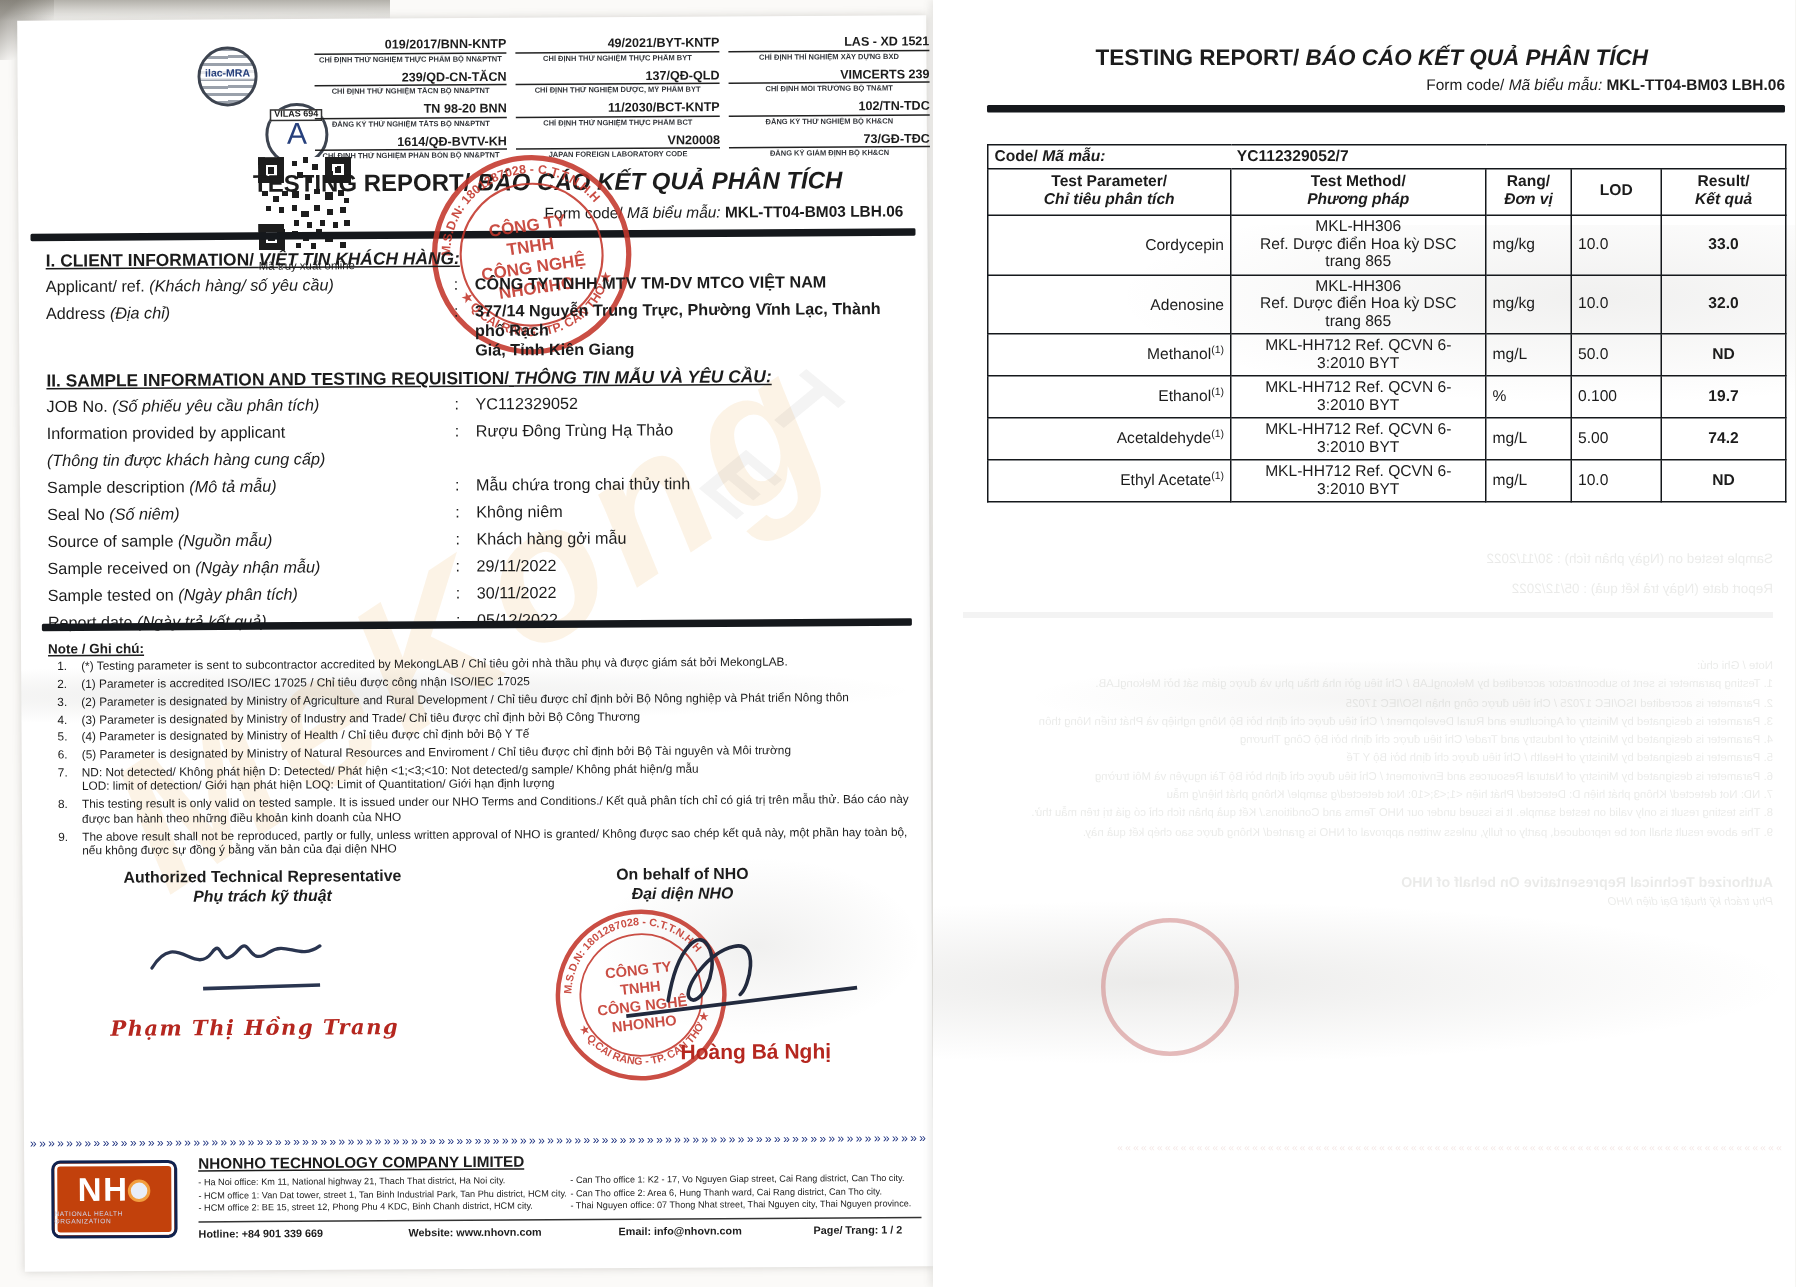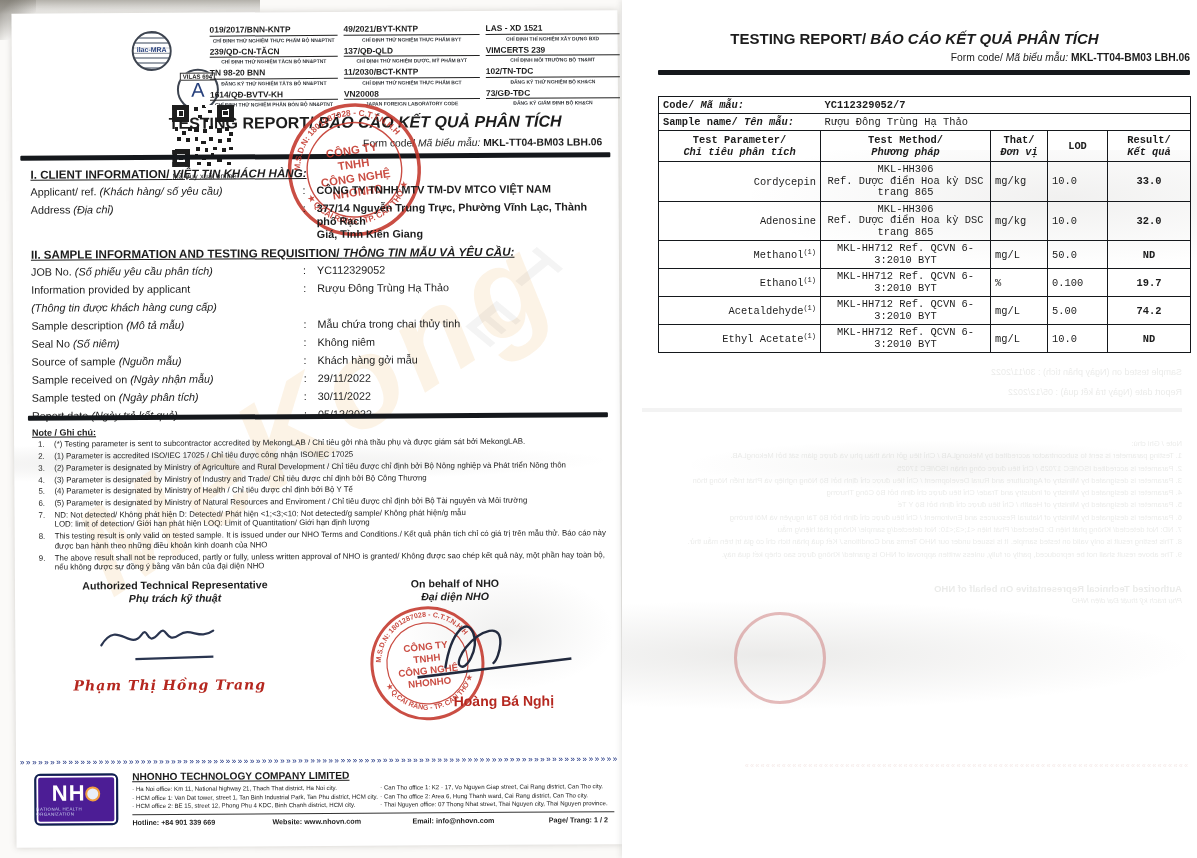--- a/index.html
+++ b/index.html
@@ -19,21 +19,21 @@
   .mek-brand{font-weight:bold;font-size:26px;color:#1b2f7e;letter-spacing:0;line-height:26px;}
   .mek-brand .atom{display:inline-block;vertical-align:-4px;}
   .mek-sub{font-size:7px;font-weight:bold;letter-spacing:2.5px;color:#1b2f7e;border-top:2px solid #c0302a;padding-top:2px;margin-top:1px;}
   .ring-logo{border-radius:50%;border:2px solid #3d4450;overflow:hidden;position:relative;}
   .ilac{background:repeating-linear-gradient(0deg,#9aa1ab 0 2px,#fff 2px 5px);}
   .ilac span{position:absolute;left:0;right:0;top:13px;text-align:center;font-size:7px;font-weight:bold;color:#27407c;background:rgba(255,255,255,.75);}
   .vilas{display:flex;align-items:center;justify-content:center;font-size:20px;color:#27407c;background:#fff;}
   .vilas-tag{font-size:6px;font-weight:bold;border:1px solid #333;padding:0 2px;background:#fff;}
   
   #certs{display:grid;grid-template-columns:128px 136px 134px;column-gap:6px;row-gap:3px;}
-  .cert-num{font-size:8.4px;font-weight:bold;text-align:left;border-bottom:1.4px solid #222;padding-bottom:.5px;white-space:nowrap;}
+  .cert-num{font-size:8.4px;font-weight:bold;text-align:right;border-bottom:1.4px solid #222;padding-bottom:.5px;white-space:nowrap;}
   .cert-label{font-size:5px;font-weight:bold;text-align:center;color:#33363b;margin-top:1px;white-space:nowrap;overflow:hidden;}
   
   .doc-title{font-size:16px;font-weight:bold;white-space:nowrap;}
   .form-line{font-size:10.3px;text-align:right;}
   .rule-heavy{background:#15181c;height:4.5px;border-radius:1px;}
   .sec-head{font-size:11.6px;font-weight:bold;text-decoration:underline;}
   
   .info-row{display:flex;align-items:flex-start;margin-top:4.8px;font-size:10.8px;line-height:13.2px;}
   .info-label{flex:0 0 272px;}
   .info-colon{flex:0 0 14px;}
@@ -46,31 +46,31 @@
   .note-text{flex:1;}
   
   .sig-title{font-size:10.6px;font-weight:bold;text-align:center;line-height:13px;}
   .sig-sub{font-style:italic;}
   .sig-name-red{color:#b5271f;font-weight:bold;}
   .script{font-family:"DejaVu Serif",serif;font-style:italic;font-size:14px;letter-spacing:1px;}
   .stamp{color:#c3362b;opacity:.88;}
   .stamp text{fill:#c3362b;font-family:"Liberation Sans",sans-serif;}
   
   .arrow-row{font-size:8px;letter-spacing:1.6px;color:#1b2f7e;overflow:hidden;white-space:nowrap;height:10px;}
-  .nho-box{width:84px;height:52px;background:#4c1d95;border-radius:6px;border:2px solid #10224f;
+  .nho-box{width:84px;height:52px;background:#c2410c;border-radius:6px;border:2px solid #10224f;
     box-shadow:inset 0 0 0 2px #fff;display:flex;flex-direction:column;align-items:center;justify-content:center;}
   .nho-nh{color:#fff;font-weight:bold;font-size:22px;line-height:22px;letter-spacing:1px;}
   .nho-sub{color:#cdd6ef;font-size:4.4px;letter-spacing:.4px;margin-top:2px;}
   .globe{display:inline-block;width:15px;height:15px;border-radius:50%;background:#e8eef8;border:2px solid #f29f3f;vertical-align:-1px;}
   .foot-company{font-size:10.2px;font-weight:bold;text-decoration:underline;}
   .foot-addr{font-size:6.1px;line-height:8.6px;color:#222;}
   .foot-bottom{font-size:7.2px;font-weight:bold;border-top:1.3px solid #333;padding-top:3px;display:flex;}
   
   .rtable{border-collapse:collapse;table-layout:fixed;width:532px;font-size:10.4px;}
-  .rtable td,.rtable th{border:1.6px solid #15181c;padding:2px 4px;vertical-align:middle;font-family:Liberation Mono, monospace;}
+  .rtable td,.rtable th{border:1.6px solid #15181c;padding:2px 4px;vertical-align:middle;}
   .meta-label{font-weight:bold;border-right:none!important;}
   .meta-value{border-left:none!important;}
   .rtable th{font-weight:bold;text-align:center;line-height:12px;padding:3px 2px;}
   .h-en,.h-vi{display:block;}
   .c-param{text-align:right;}
   .c-method{text-align:center;line-height:11.5px;}
   .c-center{}
   .c-result{text-align:center;font-weight:bold;}
   sup{font-size:7px;}
   
@@ -436,21 +436,21 @@
 
         <div>- Can Tho office 1: K2 - 17, Vo Nguyen Giap street, Cai Rang district, Can Tho city.</div>
             <div>- Can Tho office 2: Area 6, Hung Thanh ward, Cai Rang district, Can Tho city.</div>
             <div>- Thai Nguyen office: 07 Thong Nhat street, Thai Nguyen city, Thai Nguyen province.</div>
           </div>
       </div>
       <div class="foot-bottom" style="margin-top:3px;">
         <span style="flex:0 0 140px;"><span>Hotline:</span> <span>+84 901 339 669</span></span>
         <span style="flex:0 0 140px;"><span>Website:</span> <span>www.nhovn.com</span></span>
         <span style="flex:0 0 130px;"><span>Email:</span> <span>info@nhovn.com</span></span>
-        <span style="flex:1;text-align:center;"><span>Page/ Trang:</span> <span>1 / 2</span></span>
+        <span style="flex:1;text-align:left;"><span>Page/ Trang:</span> <span>1 / 2</span></span>
       </div>
     </div>
   </div>
 
   <div class="page" id="page2">
 
     <div class="smudge" style="left:120px;top:150px;width:460px;height:120px;background:radial-gradient(ellipse at 70% 40%,rgba(115,112,104,.10),transparent 70%);"></div>
     <div class="smudge" style="left:0;top:600px;width:575px;height:110px;background:radial-gradient(ellipse at 25% 50%,rgba(115,112,104,.14),transparent 70%);"></div>
     <div class="smudge" style="left:60px;top:440px;width:500px;height:50px;background:radial-gradient(ellipse,rgba(115,112,104,.08),transparent 70%);"></div>
 
@@ -469,37 +469,33 @@
           <col style="width:57px">
           <col style="width:60px">
           <col style="width:83px">
         </colgroup>
       <tbody>
         <tr>
           <td class="meta-label"><span>Code/ </span><span class="vi">Mã mẫu:</span></td>
           <td class="meta-value" colspan="4" style="font-weight:bold;">YC112329052/7</td>
         </tr>
         <tr>
-          <td class="meta-label"><span>Sample name/ </span><span class="vi">Tên mẫu:</span></td>
-          <td class="meta-value" colspan="4">Rượu Đông Trùng Hạ Thảo</td>
-        </tr>
-        <tr>
 
             <th>
               <span class="h-en">Test Parameter/</span>
               <span class="h-vi vi">Chỉ tiêu phân tích</span>
             </th>
 
             <th>
               <span class="h-en">Test Method/</span>
               <span class="h-vi vi">Phương pháp</span>
             </th>
 
             <th>
-              <span class="h-en">That/</span>
+              <span class="h-en">Rang/</span>
               <span class="h-vi vi">Đơn vị</span>
             </th>
 
             <th>
               <span class="h-en">LOD</span>
               <span class="h-vi vi"></span>
             </th>
 
             <th>
               <span class="h-en">Result/</span>

